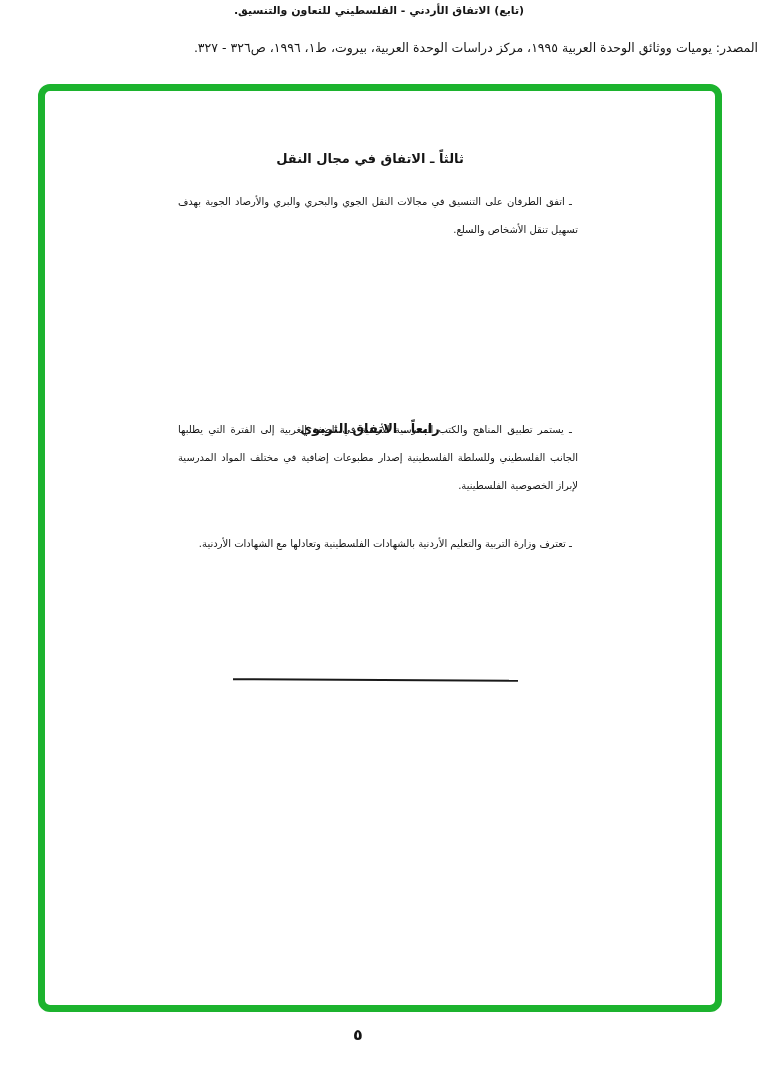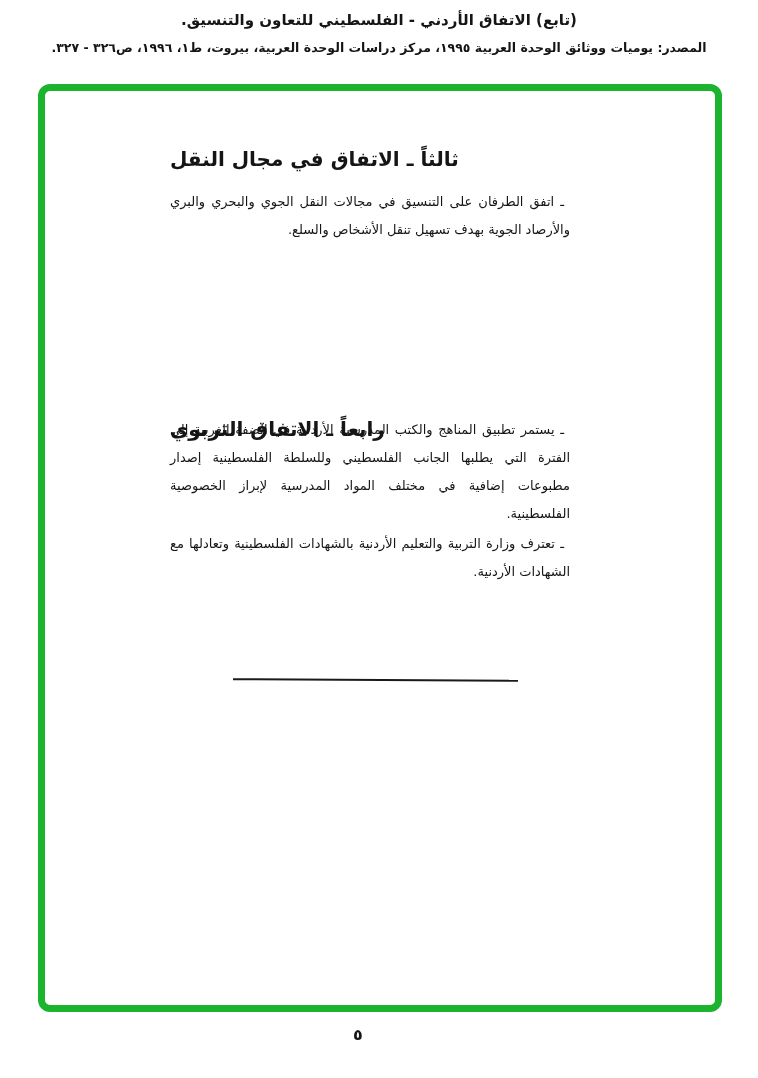--- a/index.html
+++ b/index.html
@@ -13,38 +13,37 @@
     height: 1078px;
     background: #ffffff;
     font-family: "DejaVu Sans", sans-serif;
     color: #151515;
     overflow: hidden;
   }
 
   
   .header-line1 {
     position: absolute;
-    top: 11px;
+    top: 4px;
     left: 0;
     width: 758px;
     direction: rtl;
     text-align: center;
-    font-size: 15px;
+    font-size: 11px;
     font-weight: bold;
     letter-spacing: 0.2px;
   }
   .header-line2 {
     position: absolute;
     top: 40px;
     left: 0;
     width: 758px;
     direction: rtl;
-    text-align: center;
     font-size: 12.5px;
-    font-weight: bold;
+    font-weight: normal;
   }
 
   
   .green-box {
     position: absolute;
     left: 38px;
     top: 84px;
     width: 684px;
     height: 928px;
     box-sizing: border-box;
@@ -55,32 +54,33 @@
 
   
   .txt {
     position: absolute;
     left: 170px;
     width: 400px;
     direction: rtl;
     margin: 0;
   }
   .heading {
-    text-align: left;
+    text-align: center;
     padding-right: 10px;
-    font-size: 20px;
+    font-size: 13px;
     font-weight: bold;
     line-height: 30px;
   }
   .para {
     text-align: justify;
     text-align-last: right;
-    font-size: 13px;
+    font-size: 10px;
     line-height: 28px;
     text-indent: 6px;
+    margin-left: 8px;
   }
 
   .h1 { top: 144px; }
   .p1 { top: 188px; }
   .p2 { top: 270px; }
   .h2 { top: 370px; margin-top: 44px; }
   .p3 { top: 416px; }
   .p4 { top: 530px; }
 
   

